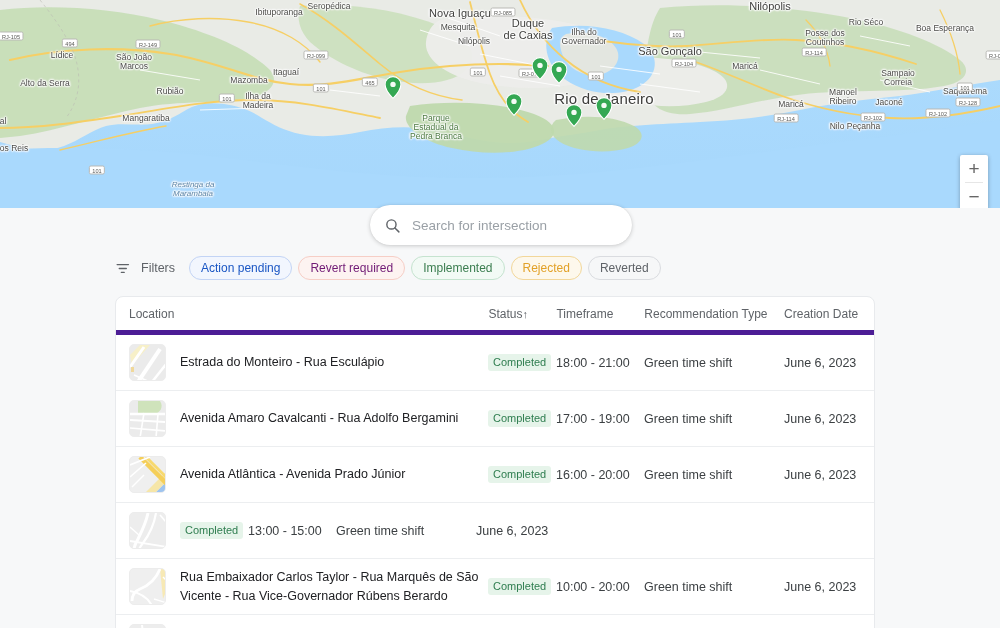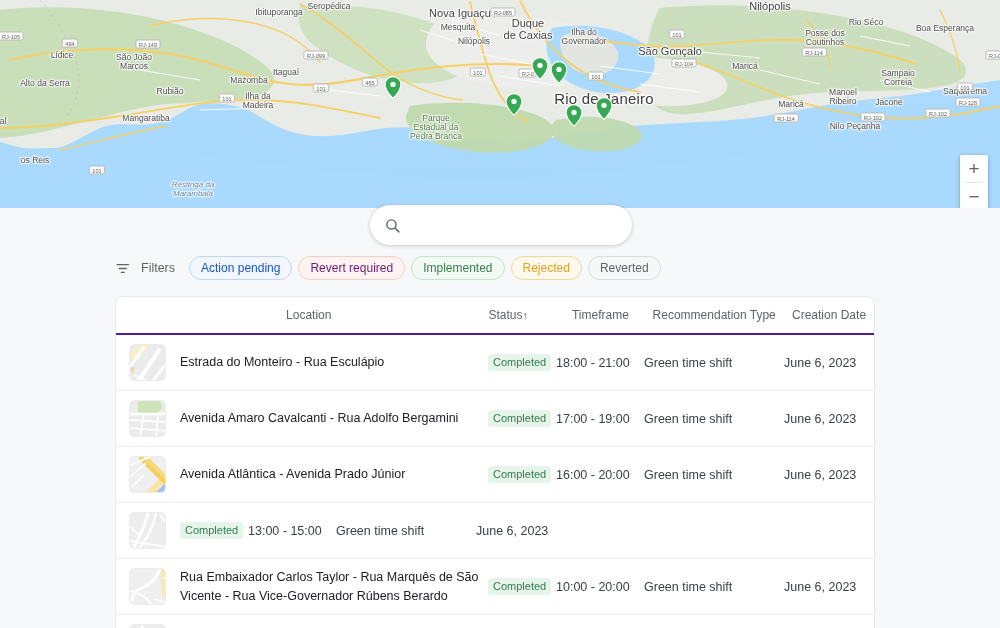--- a/index.html
+++ b/index.html
@@ -121,23 +121,22 @@
     width: 760px;
     background: #fff;
     border: 1px solid #e8eaed;
     border-radius: 8px;
     overflow: hidden;
     z-index: 10;
   }
   .thead {
     display: flex; align-items: center;
     height: 38px;
-    border-bottom: 2px solid #4c1d95;
+    border-bottom: 5px solid #4c1d95;
     padding: 0 0 0 13px;
-    text-align: center;
   }
   .th { font-size: 12px; color: #5f6368; }
   .col-loc   { width: 360px; }
   .col-stat  { width: 68px; }
   .col-time  { width: 88px; }
   .col-rec   { width: 140px; }
   .col-date  { width: 90px; }
   .th.col-stat { display:flex; align-items:center; }
   .sort-arrow { font-size: 11px; color:#5f6368; }
 
@@ -263,21 +262,21 @@
       <div class="map-label city" style="left: 134px; top: 62px;">
         <div>São João</div>
         <div>Marcos</div>
       </div>
       <div class="map-label city" style="left: 170px; top: 92px;">
         <div>Rubião</div>
       </div>
       <div class="map-label city" style="left: 146px; top: 119px;">
         <div>Mangaratiba</div>
       </div>
-      <div class="map-label city" style="left: 14px; top: 161px; margin-left: 21px;">
+      <div class="map-label city" style="left: 14px; top: 149px;">
         <div>os Reis</div>
       </div>
       <div class="map-label city" style="left: 3px; top: 122px;">
         <div>al</div>
       </div>
       <div class="map-label city" style="left: 249px; top: 73px; margin-top: 8px;">
         <div>Mazomba</div>
       </div>
       <div class="map-label city" style="left: 286px; top: 73px;">
         <div>Itaguaí</div>
@@ -418,20 +417,21 @@
   </div>
 </div>
 
 <div id="search-bar">
   <span class="s-icon">
     <svg viewBox="0 0 24 24" width="17" height="17" fill="none" stroke="#5f6368" stroke-width="2">
       <circle cx="10.5" cy="10.5" r="6.5"></circle>
         <line x1="15.4" y1="15.4" x2="21" y2="21" stroke-linecap="round"></line>
     </svg>
   </span>
+  <input type="text" placeholder="Search for intersection" style="">
 </div>
 
 <div id="filters-row">
   <span class="filter-icon">
     <svg viewBox="0 0 24 24" width="17" height="17" stroke="#5f6368" stroke-width="1.9" stroke-linecap="round">
       <line x1="3" y1="6.5" x2="19" y2="6.5"></line>
       <line x1="6" y1="12" x2="16" y2="12"></line>
       <line x1="9" y1="17.5" x2="13" y2="17.5"></line>
     </svg>
   </span>

